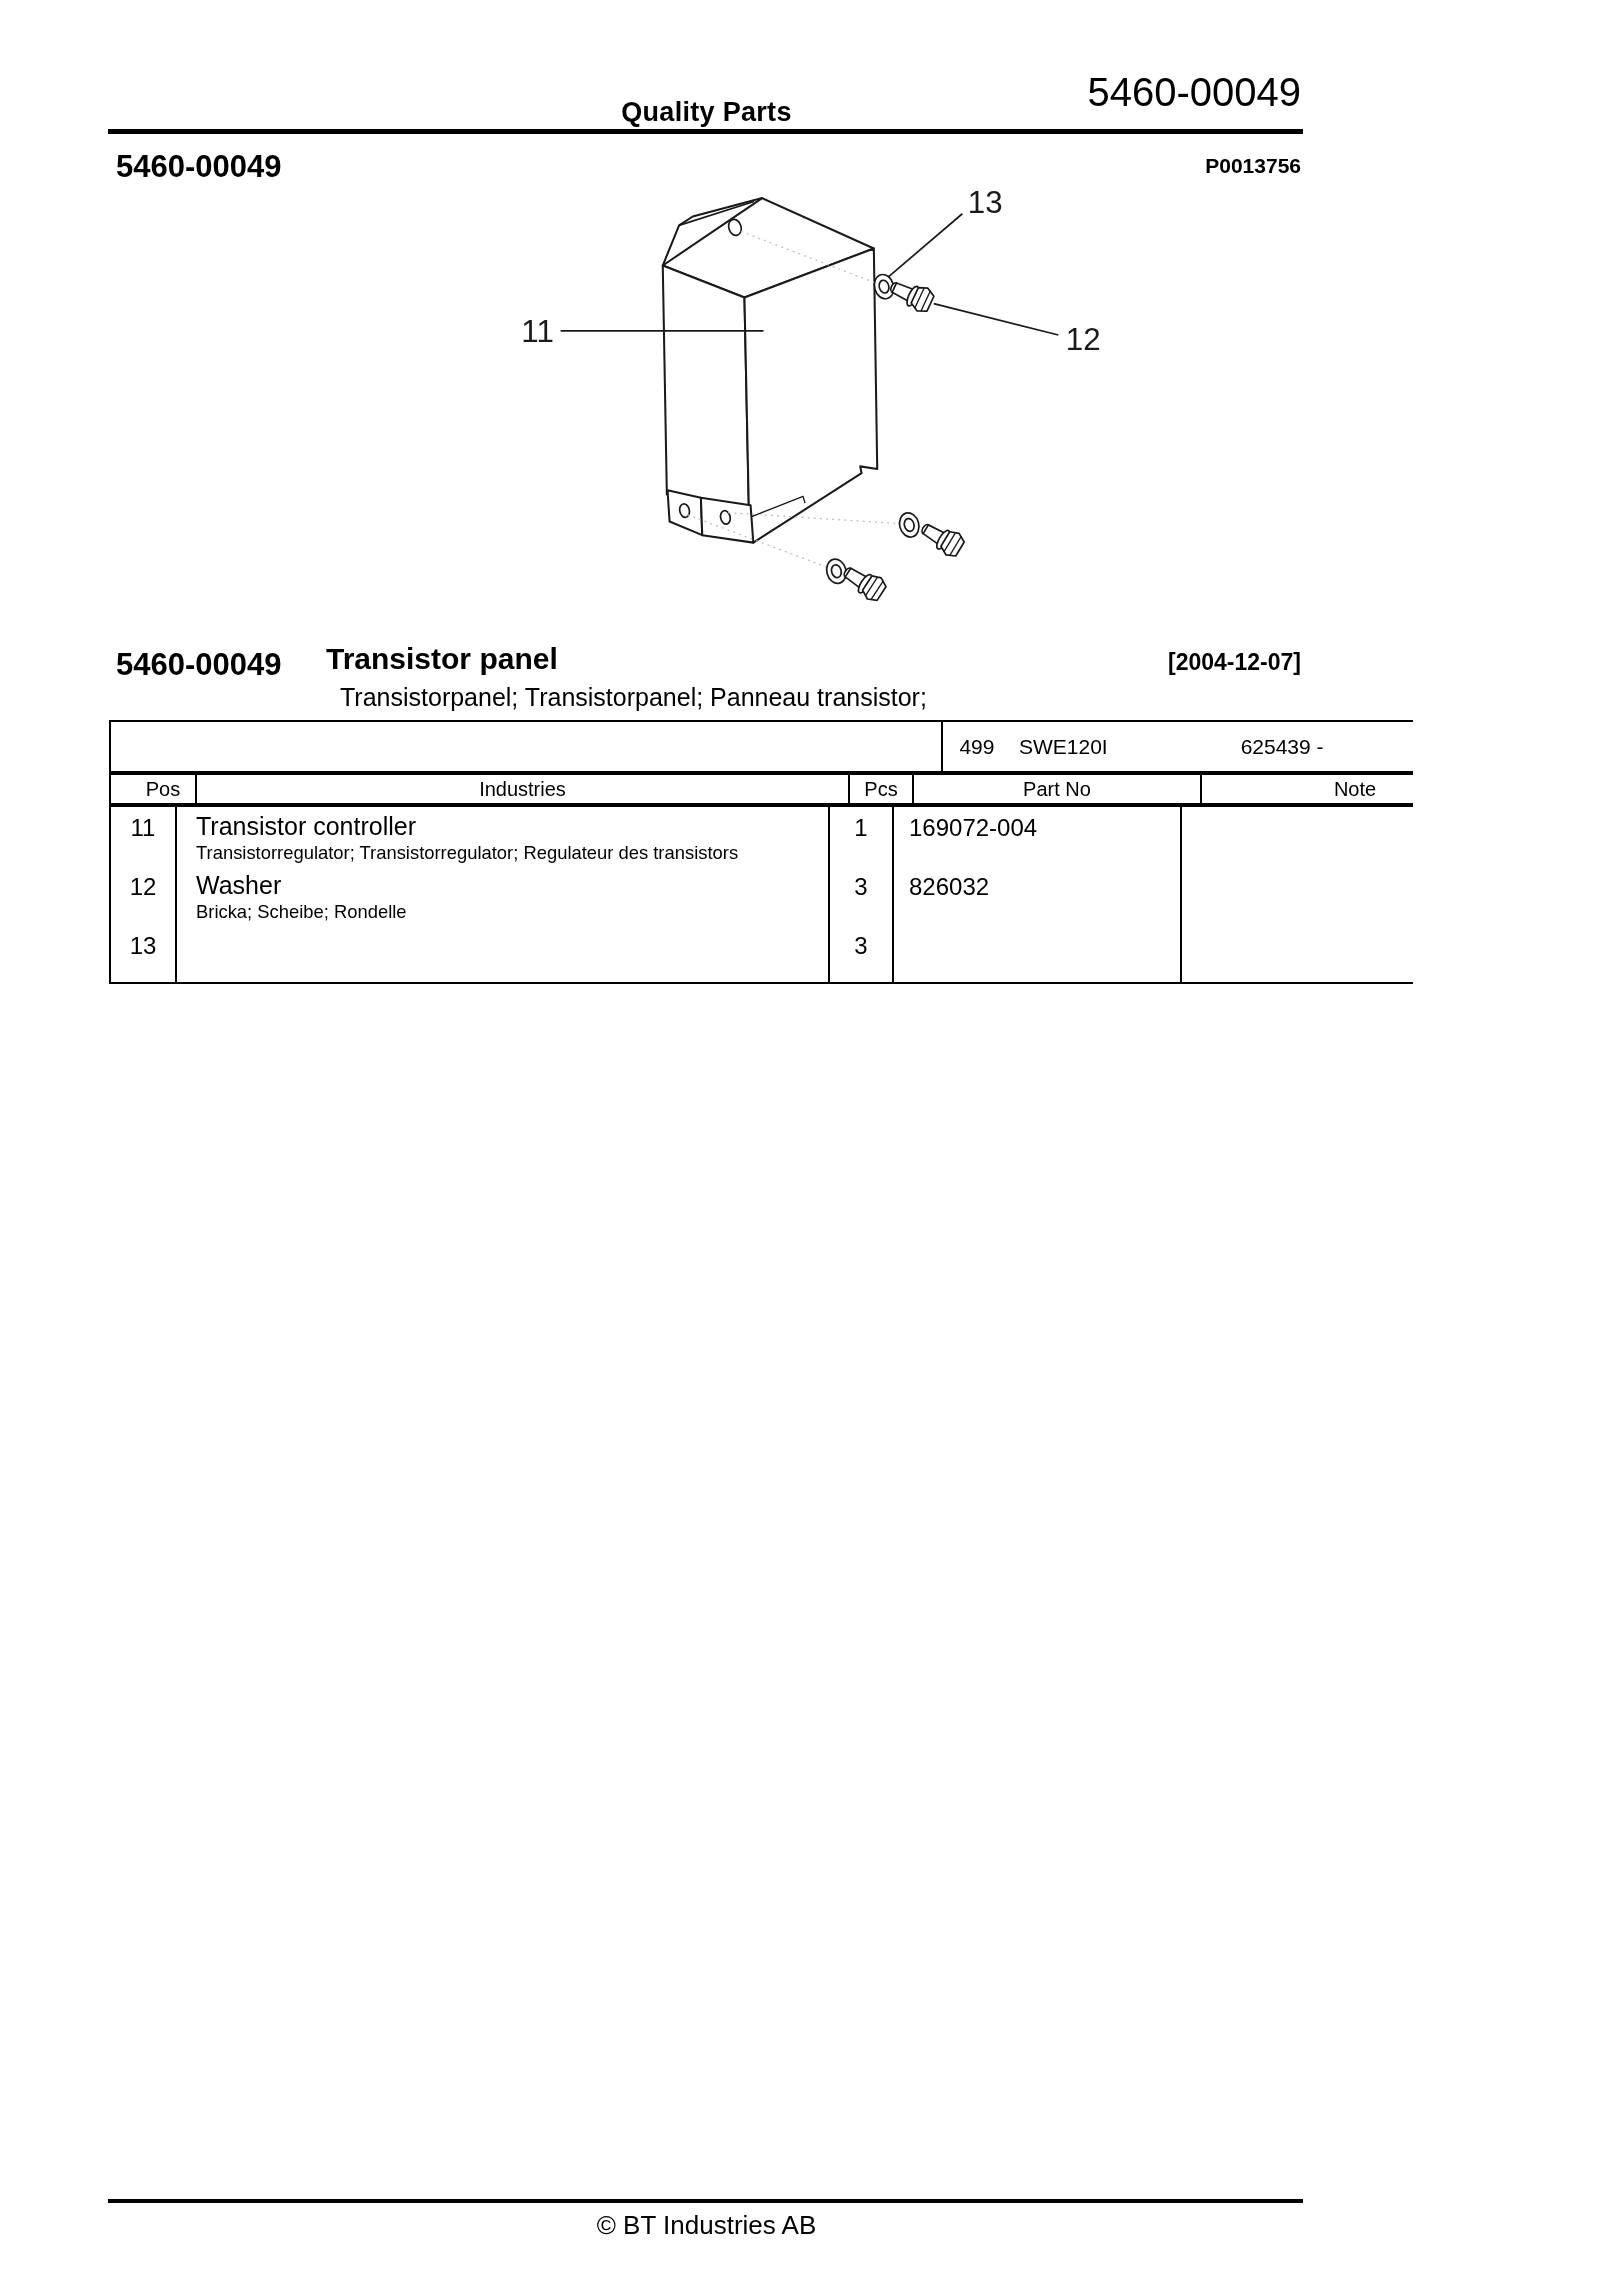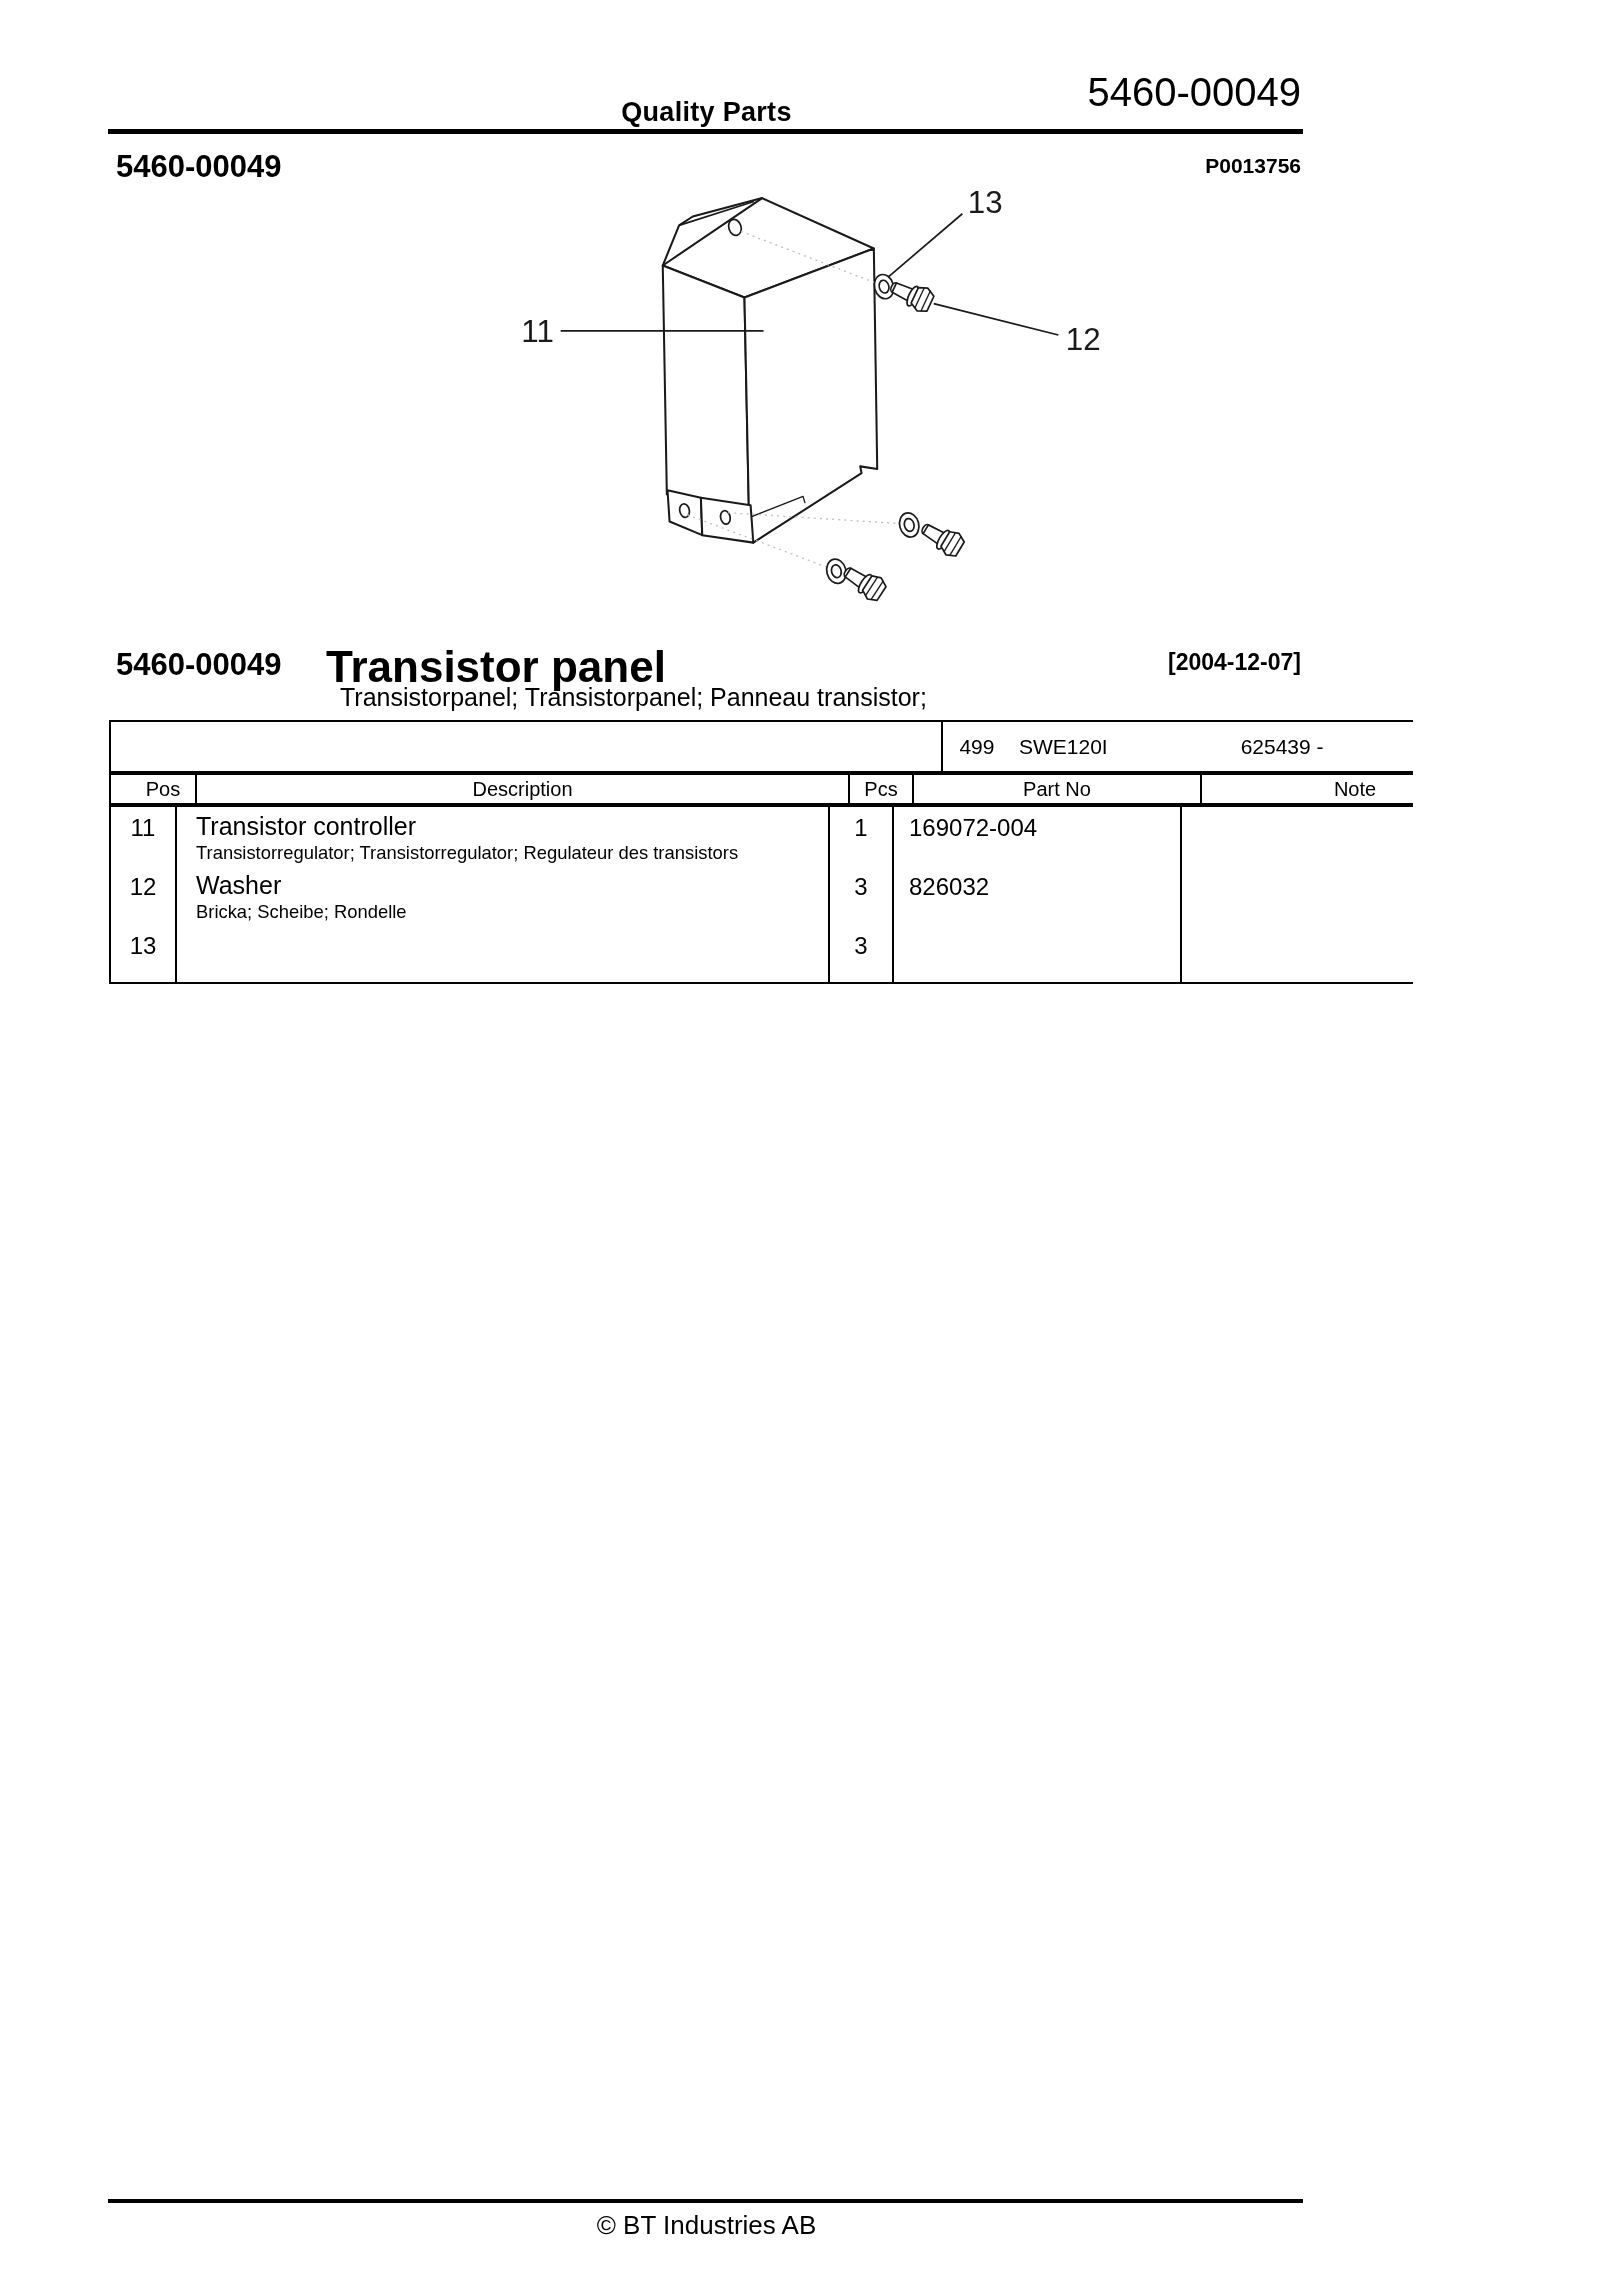--- a/index.html
+++ b/index.html
@@ -10,21 +10,21 @@
   
   .qp-title { position:absolute; left:0; right:0; top:97px; text-align:center;
               font-size:27px; font-weight:bold; letter-spacing:0.3px; }
   .doc-num-right { position:absolute; right:112px; top:70px; font-size:40px; font-weight:400; }
   .rule-top { position:absolute; left:108px; right:110px; top:129px; height:4.8px; background:#000; }
   .doc-num-left { position:absolute; left:116px; top:149px; font-size:31px; font-weight:bold; }
   .plate-code { position:absolute; right:112px; top:154px; font-size:21px; font-weight:bold; }
 
   
   .sec-num   { position:absolute; left:116px; top:647px; font-size:31px; font-weight:bold; }
-  .sec-title { position:absolute; left:326px; top:642px; font-size:44px; font-weight:bold; }
+  .sec-title { position:absolute; left:326px; top:642px; font-size:30px; font-weight:bold; }
   .sec-sub   { position:absolute; left:340px; top:683px; font-size:25px; }
   .sec-date  { position:absolute; right:112px; top:649px; font-size:23px; font-weight:bold; }
 
   
   .ptable { position:absolute; left:109px; top:720px; width:1401px; border:2.7px solid #000; background:#fff; }
   .model-row { display:flex; height:53px; border-bottom:4.8px solid #000; }
   .model-spacer { width:832px; border-right:2px solid #000; }
   .model-cell { flex:1; display:flex; align-items:center; font-size:21px; }
   .model-cell .code   { margin-left:16.4px; }
   .model-cell .model  { margin-left:24.5px; }
@@ -134,21 +134,21 @@
       <div class="model-spacer"></div>
       <div class="model-cell">
         <span class="code">499</span>
         <span class="model">SWE120I</span>
         <span class="serial">625439 -</span>
       </div>
     </div>
 
     <div class="header-row">
       <div class="hcell hc-pos">Pos</div>
-      <div class="hcell hc-desc">Description</div>
+      <div class="hcell hc-desc">Industries</div>
       <div class="hcell hc-pcs">Pcs</div>
       <div class="hcell hc-part">Part No</div>
       <div class="hcell hc-note">Note</div>
     </div>
 
     <div class="dbl-sep"></div>
 
     <div class="tbody">
       <div class="col col-pos">
         <div class="pos-cell rh1">11</div>

